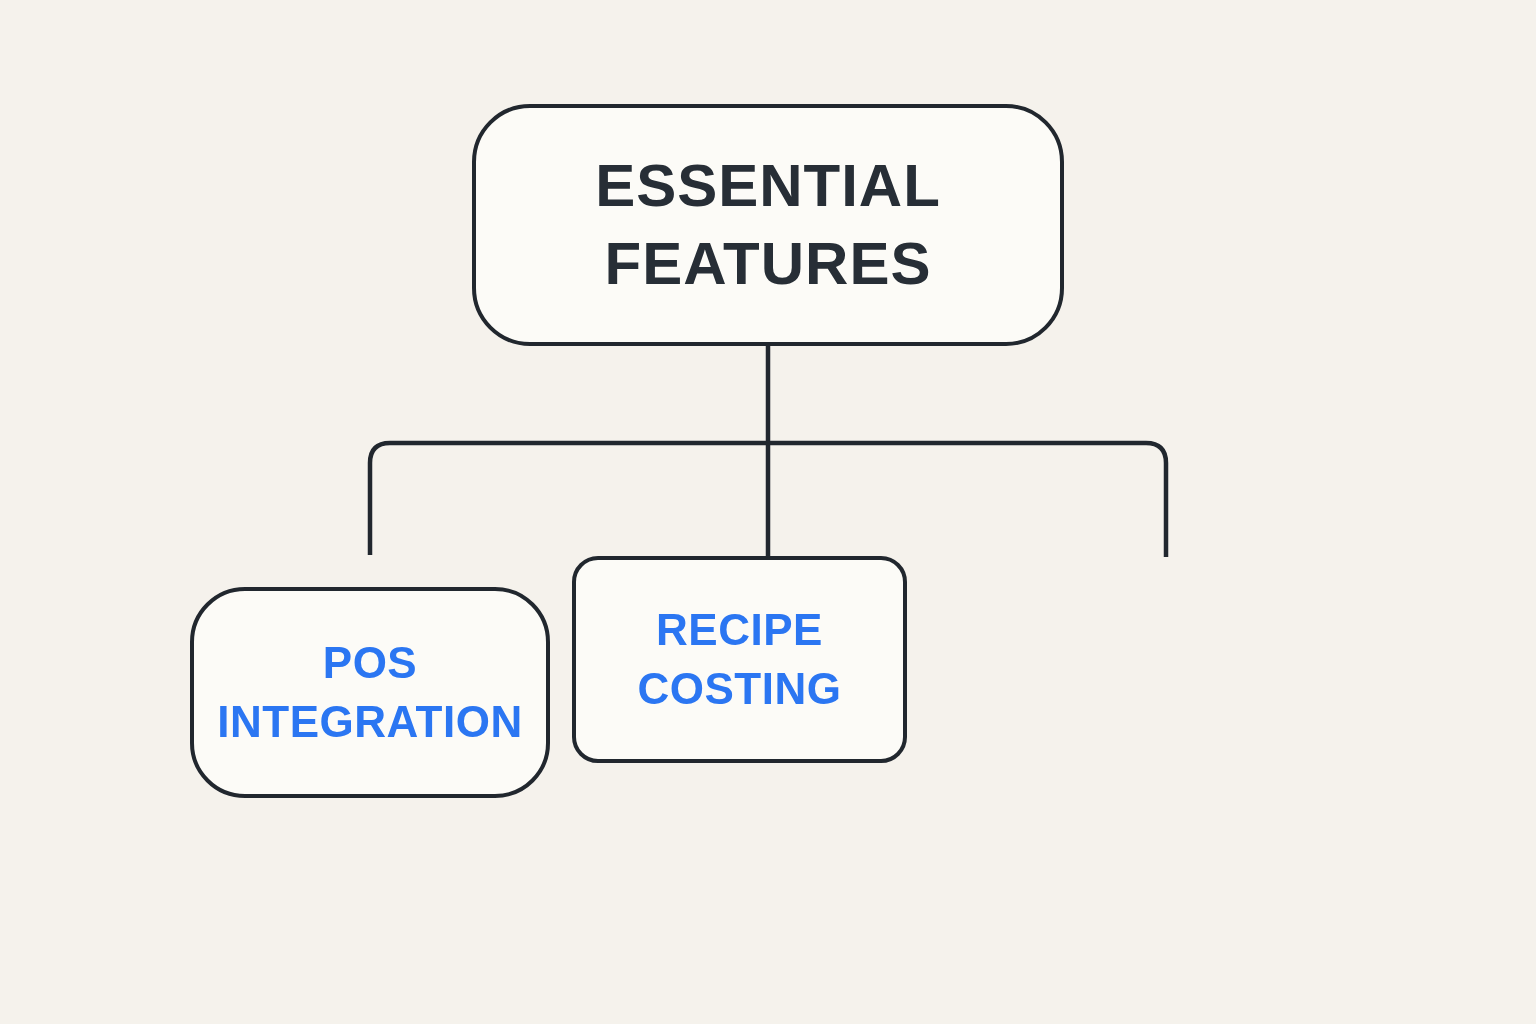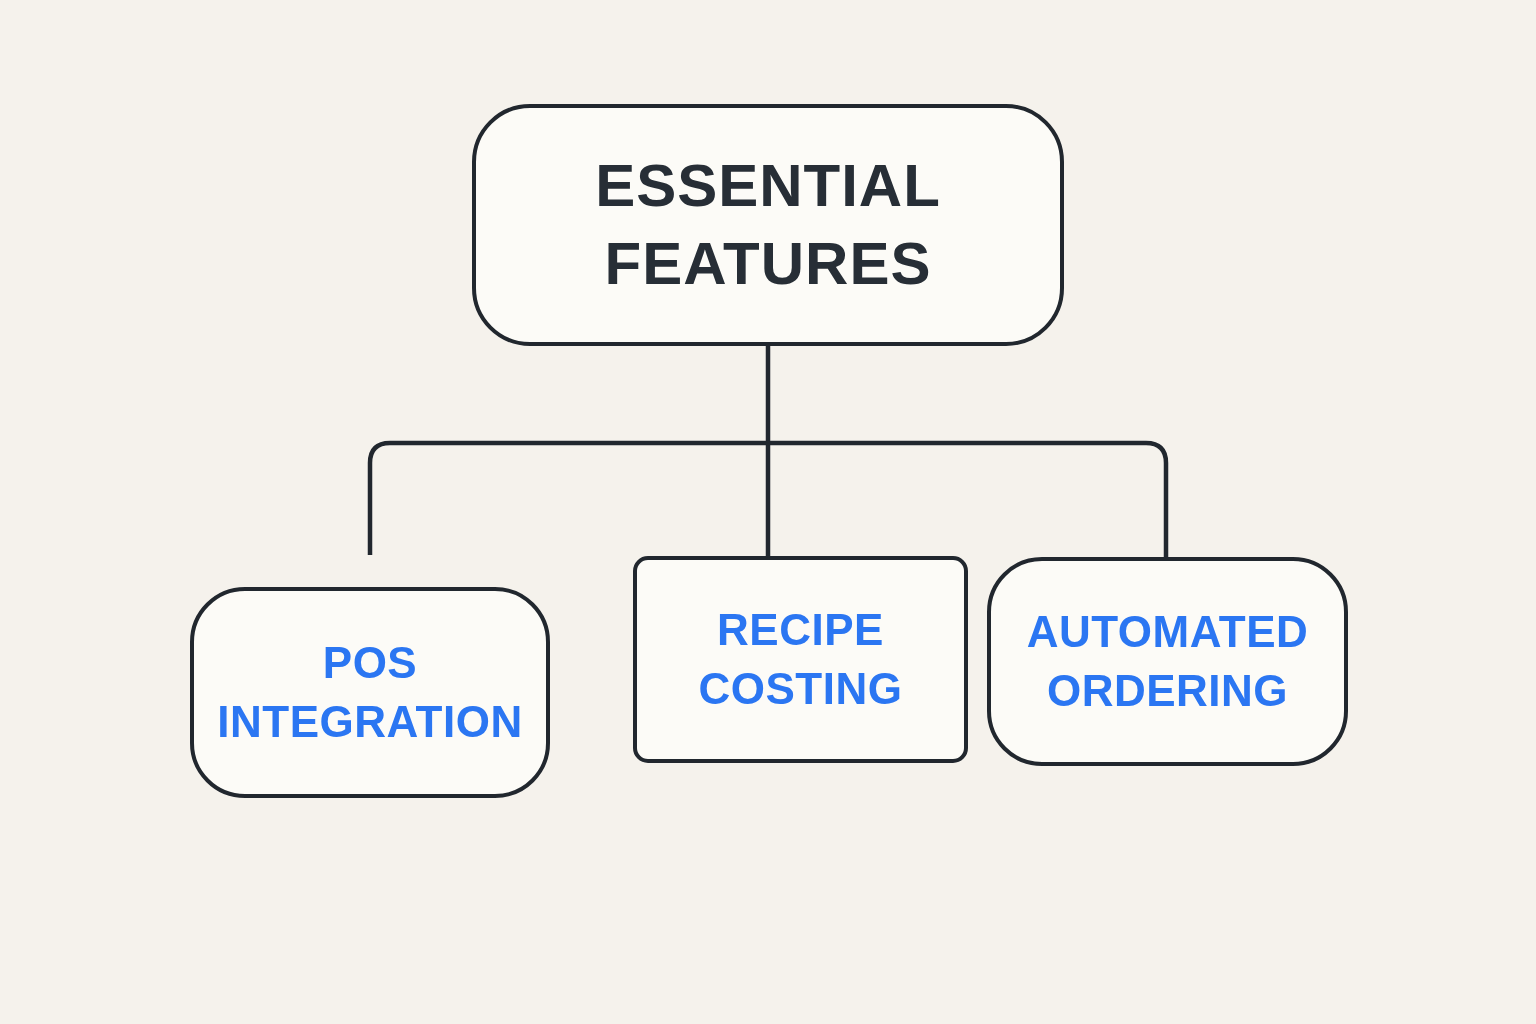--- a/index.html
+++ b/index.html
@@ -58,25 +58,25 @@
   }
   .child-pos {
     left: 190px;
     top: 555px;
     width: 360px;
     height: 211px;
     border-radius: 55px;
     margin-top: 32px;
   }
   .child-recipe {
-    left: 633px;
+    left: 572px;
     top: 556px;
     width: 335px;
     height: 207px;
-    border-radius: 15px;
+    border-radius: 26px;
   }
   .child-auto {
     left: 987px;
     top: 557px;
     width: 361px;
     height: 209px;
     border-radius: 55px;
   }
   .caption {
     position: absolute;
@@ -111,19 +111,15 @@
   <div class="node child-node child-pos">
     <div class="label">POS
 INTEGRATION</div>
   </div>
 
   <div class="node child-node child-recipe">
     <div class="label">RECIPE
 COSTING</div>
   </div>
 
-  <div class="node child-node child-auto">
-    <div class="label">AUTOMATED
-ORDERING</div>
-  </div>
 
 
 </div>
 
 </body></html>

